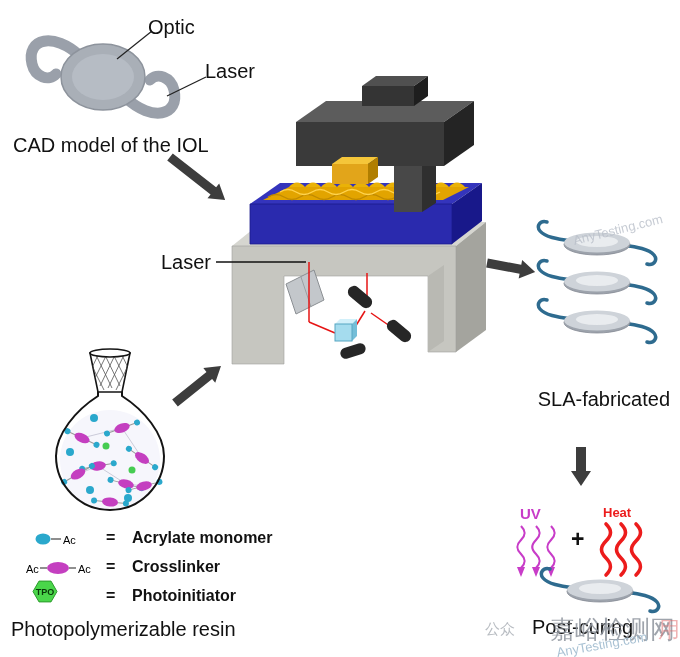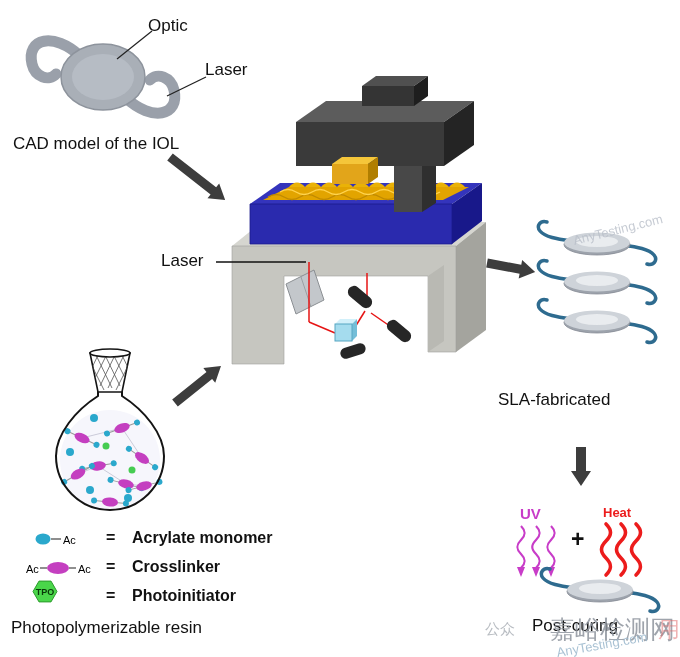--- a/index.html
+++ b/index.html
@@ -1,22 +1,22 @@
 <!DOCTYPE html>
 <html><head>
 <meta charset="utf-8">
 <style>
   * { margin:0; padding:0; box-sizing:border-box; }
   html,body { background:#fff; }
   body { width:680px; height:657px; font-family:"Liberation Sans",sans-serif; color:#111; }
   .canvas { position:relative; width:680px; height:657px; background:#fff; overflow:hidden; }
   .art { position:absolute; left:0; top:0; width:680px; height:657px; }
-  .lbl { position:absolute; font-size:17px; white-space:nowrap; color:#111; }
+  .lbl { position:absolute; font-size:20px; white-space:nowrap; color:#111; }
   .b { font-weight:400; }
-  .center { text-align:left; }
+  .center { text-align:right; }
   .uv-lbl { color:#c83cc8; font-size:15px; font-weight:700; }
   .heat-lbl { color:#ec1c1c; font-size:13px; font-weight:700; }
   .plus-lbl { font-size:23px; font-weight:700; }
   .legend { position:absolute; left:22px; top:518px; }
   .legend-row { display:flex; align-items:flex-end; height:29px; }
   .legend-icon { width:84px; display:flex; align-items:center; }
   .pad12 { padding-left:12px; } .pad4 { padding-left:4px; } .pad8 { padding-left:8px; }
   .legend-eq { width:26px; font-size:16px; font-weight:700; }
   .legend-label { font-size:16px; font-weight:700; }
   .wm { position:absolute; pointer-events:none; }

